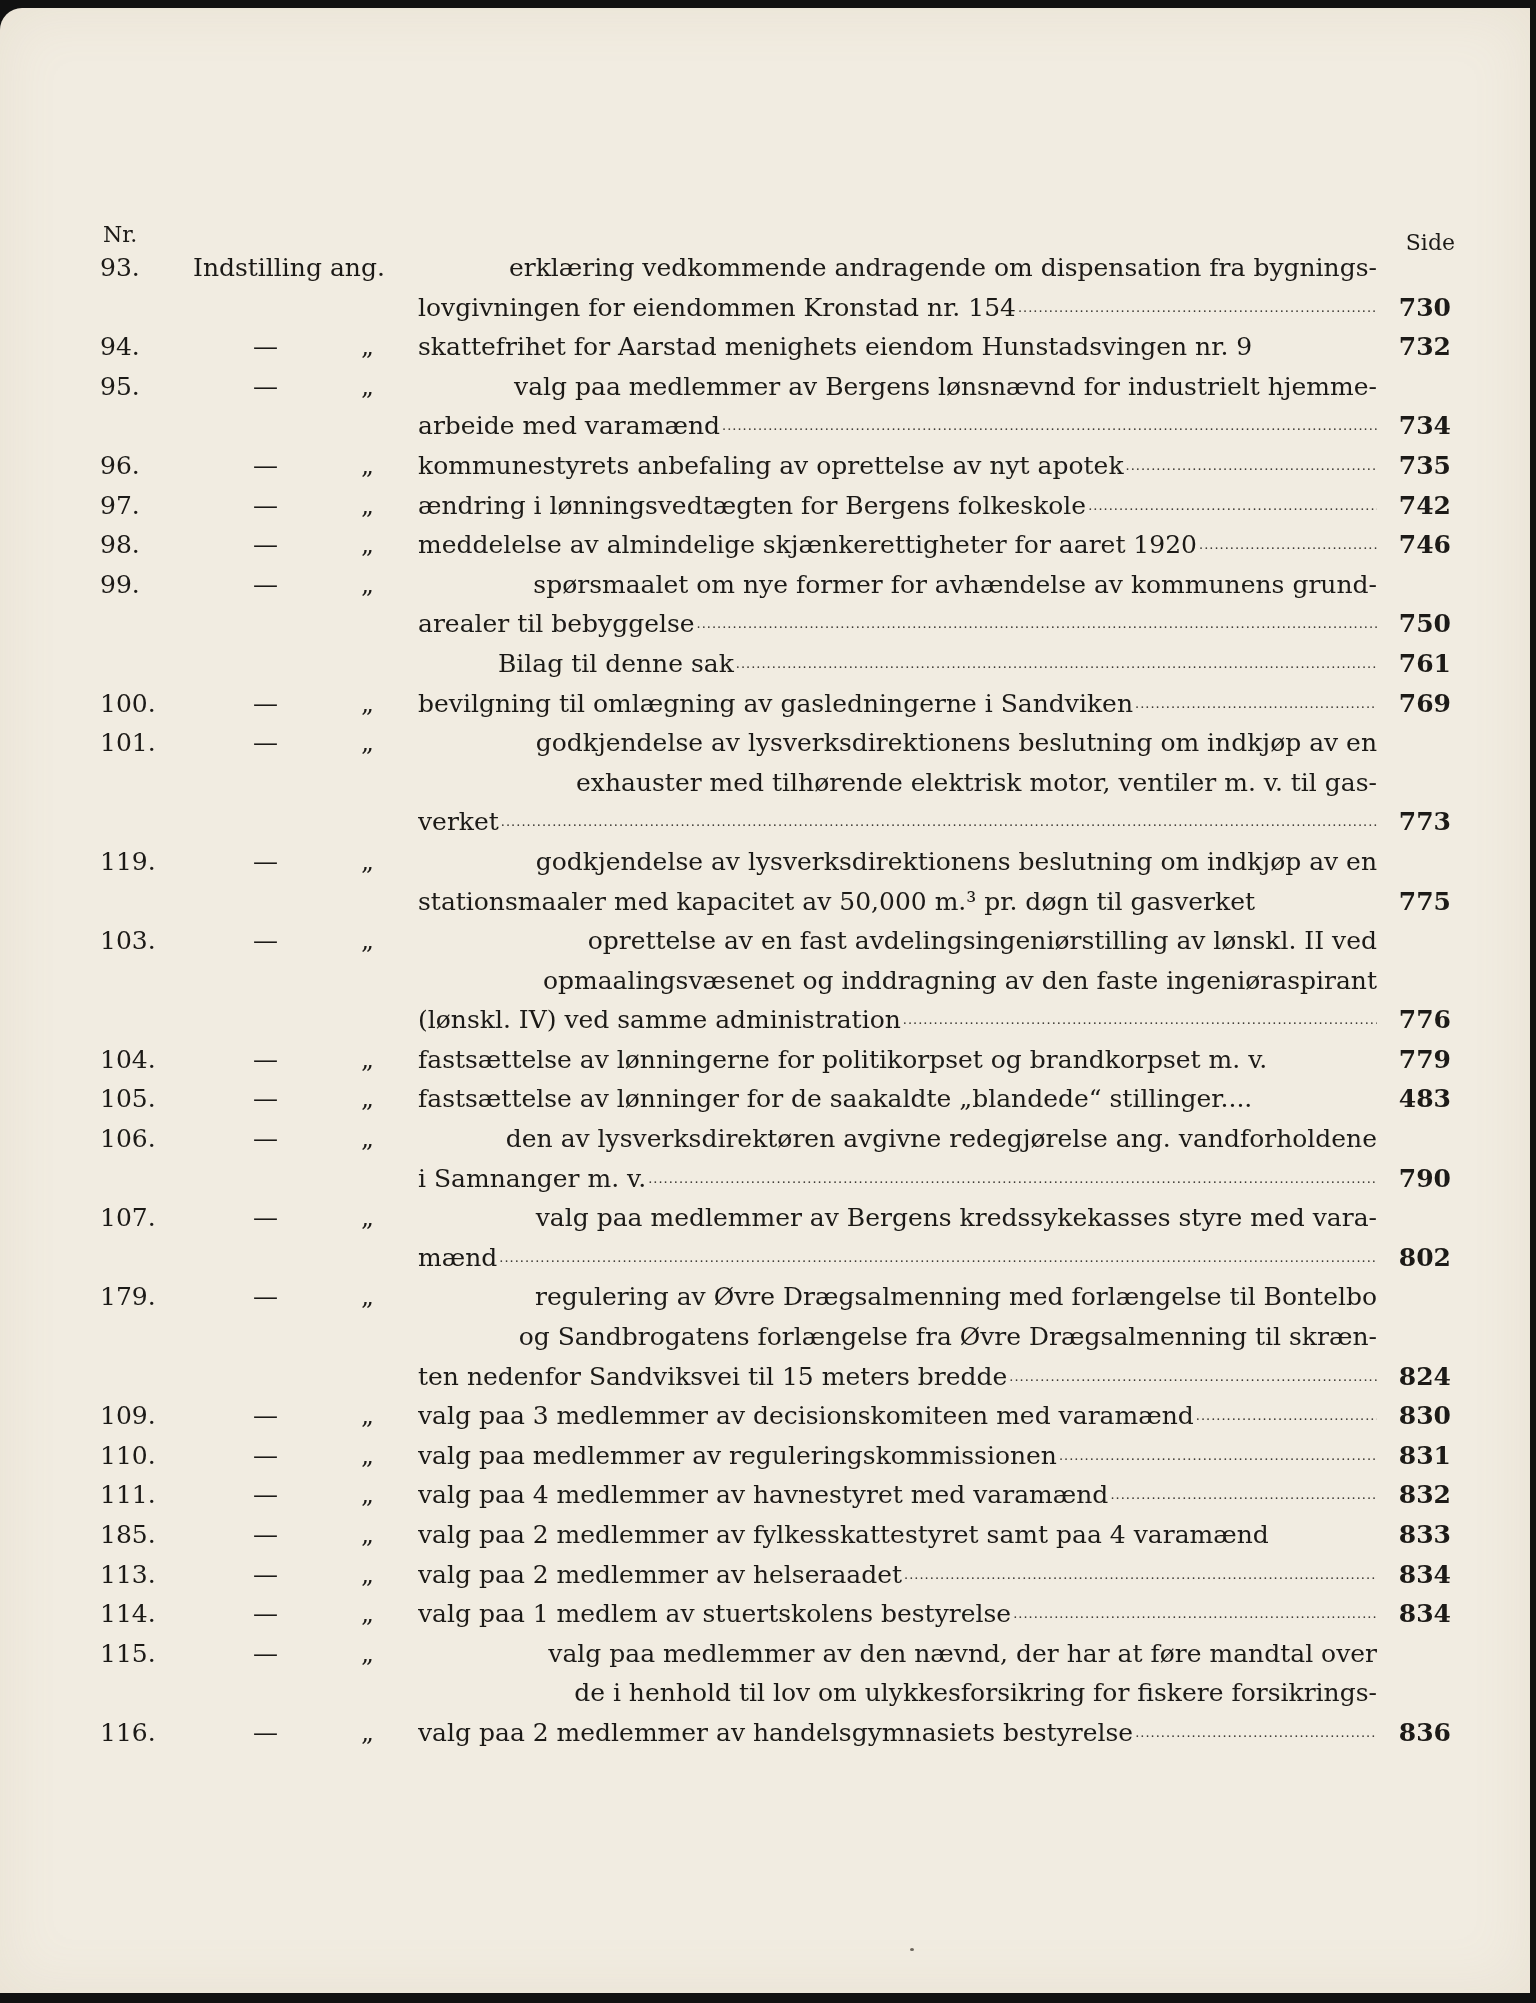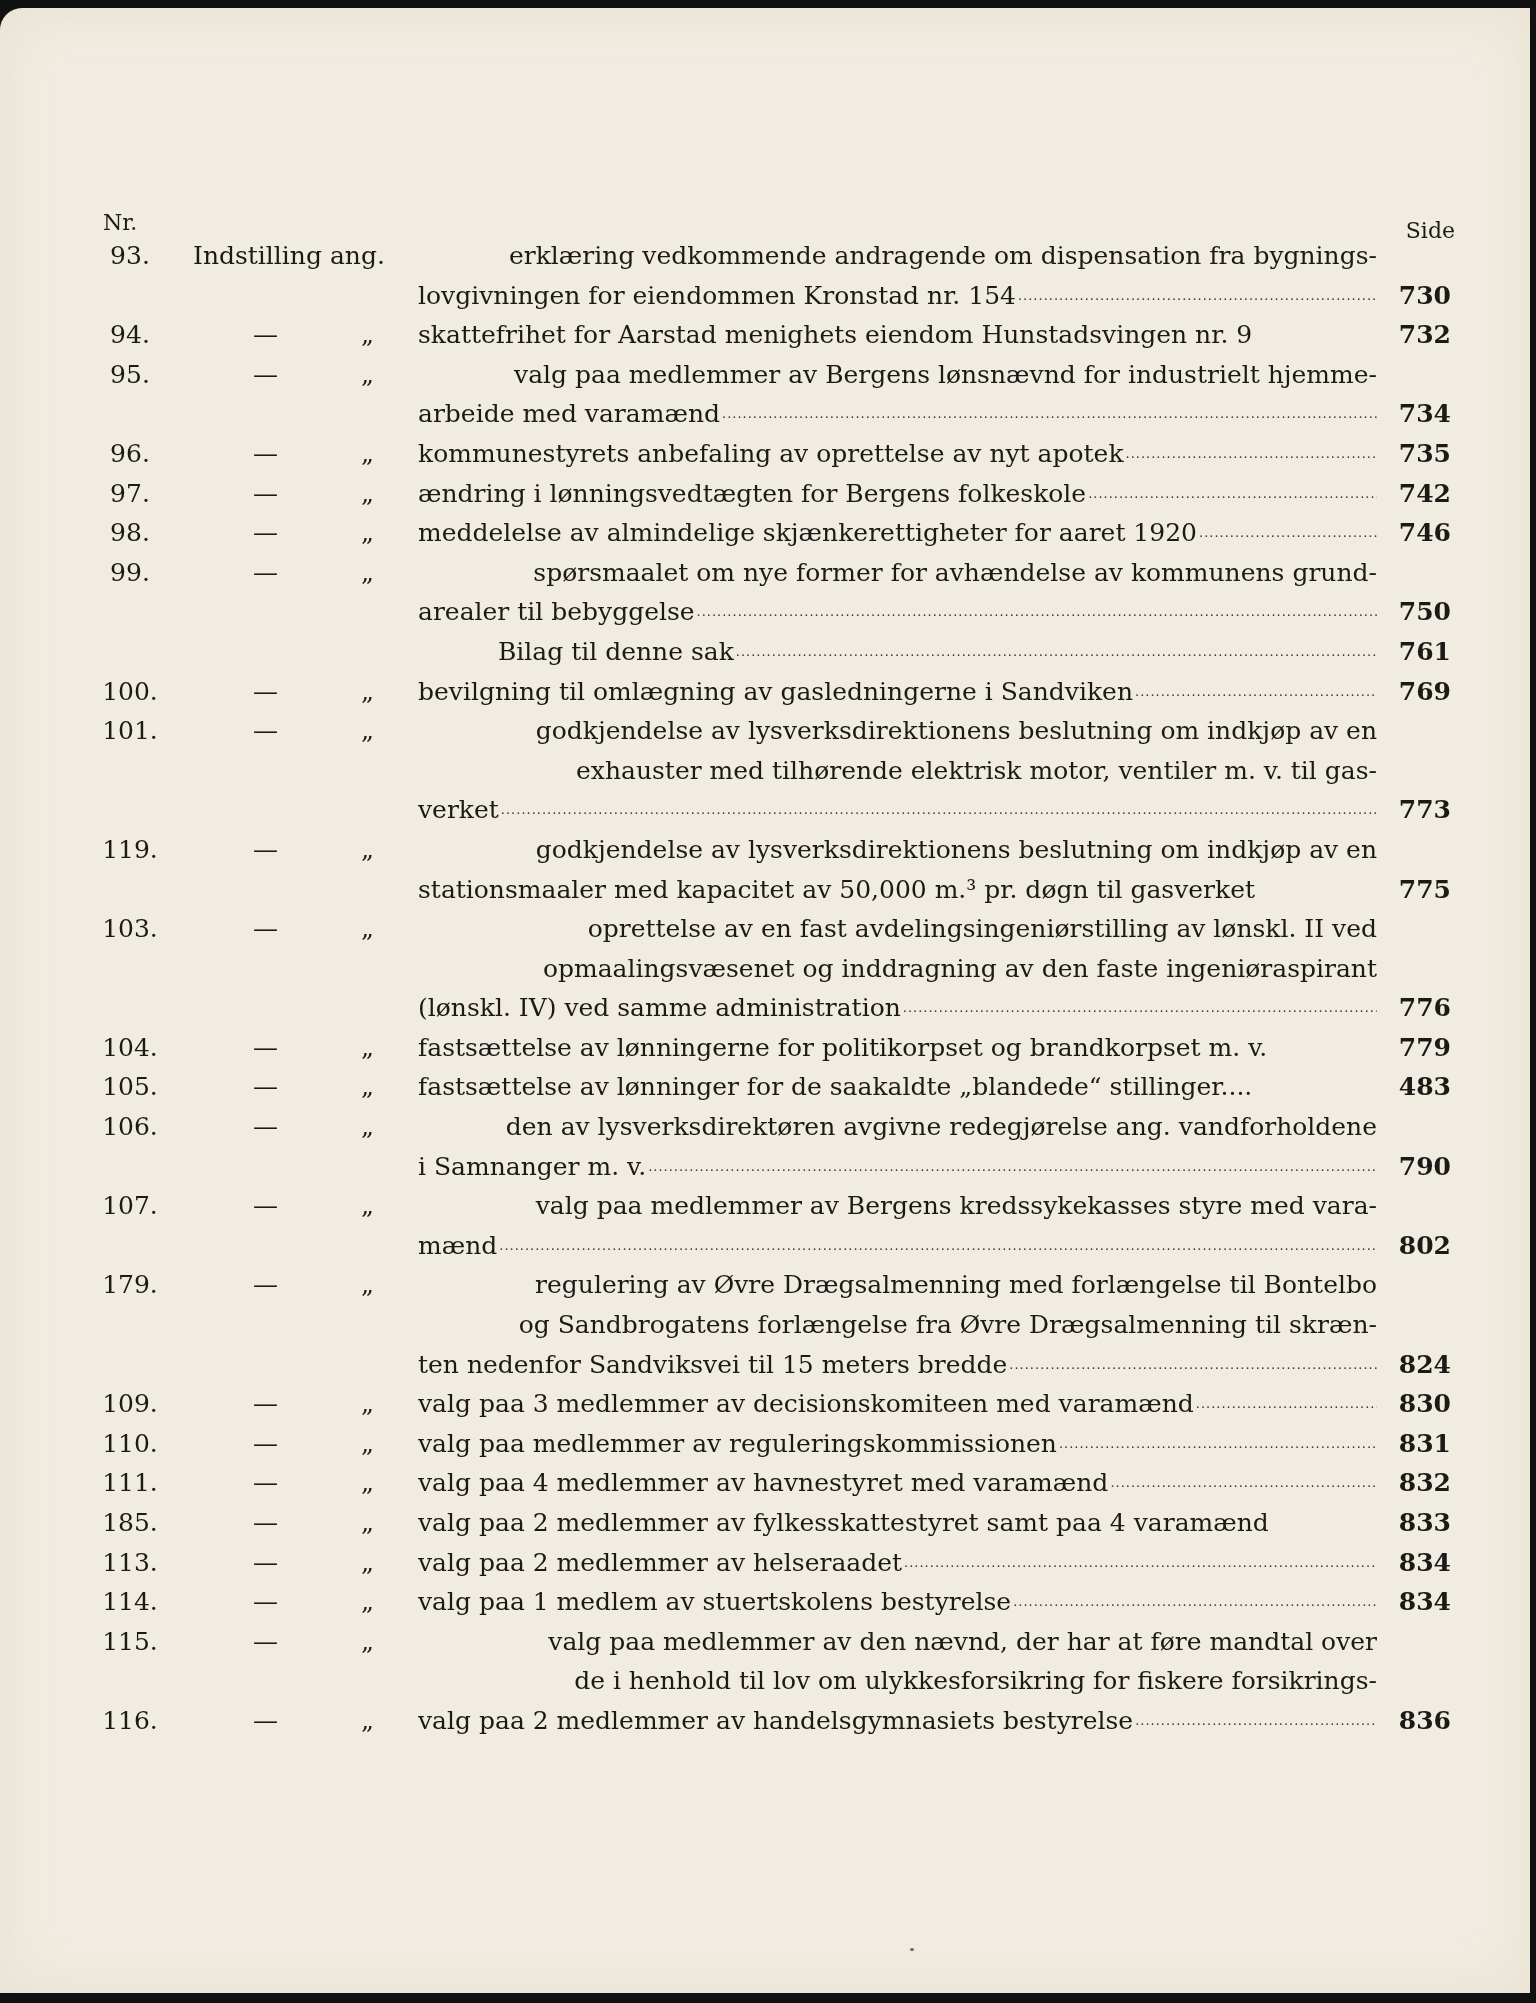--- a/index.html
+++ b/index.html
@@ -29,35 +29,36 @@
       top: 200px;
       width: 1355px;
       font-family: "DejaVu Serif", "Liberation Serif", serif;
       color: #1c1a17;
       font-size: 25px;
     }
     .header {
       position: relative;
       height: 28px;
       font-size: 22px;
+      margin-top: 12px;
     }
     .header .nr { position: absolute; left: 3px; top: 2px; }
     .header .side { position: absolute; right: 0; top: 10px; }
     .entry { position: relative; }
     .line {
       position: relative;
       height: 39.6px;
       line-height: 39.6px;
       white-space: nowrap;
     }
     .num {
       position: absolute;
       left: 0;
       width: 60px;
-      text-align: center;
+      text-align: left;
     }
     .lead {
       position: absolute;
       left: 93px;
       width: 225px;
     }
     .lead .dash { position: absolute; left: 60px; }
     .lead .ditto { position: absolute; left: 168px; }
     .text {
       position: absolute;

